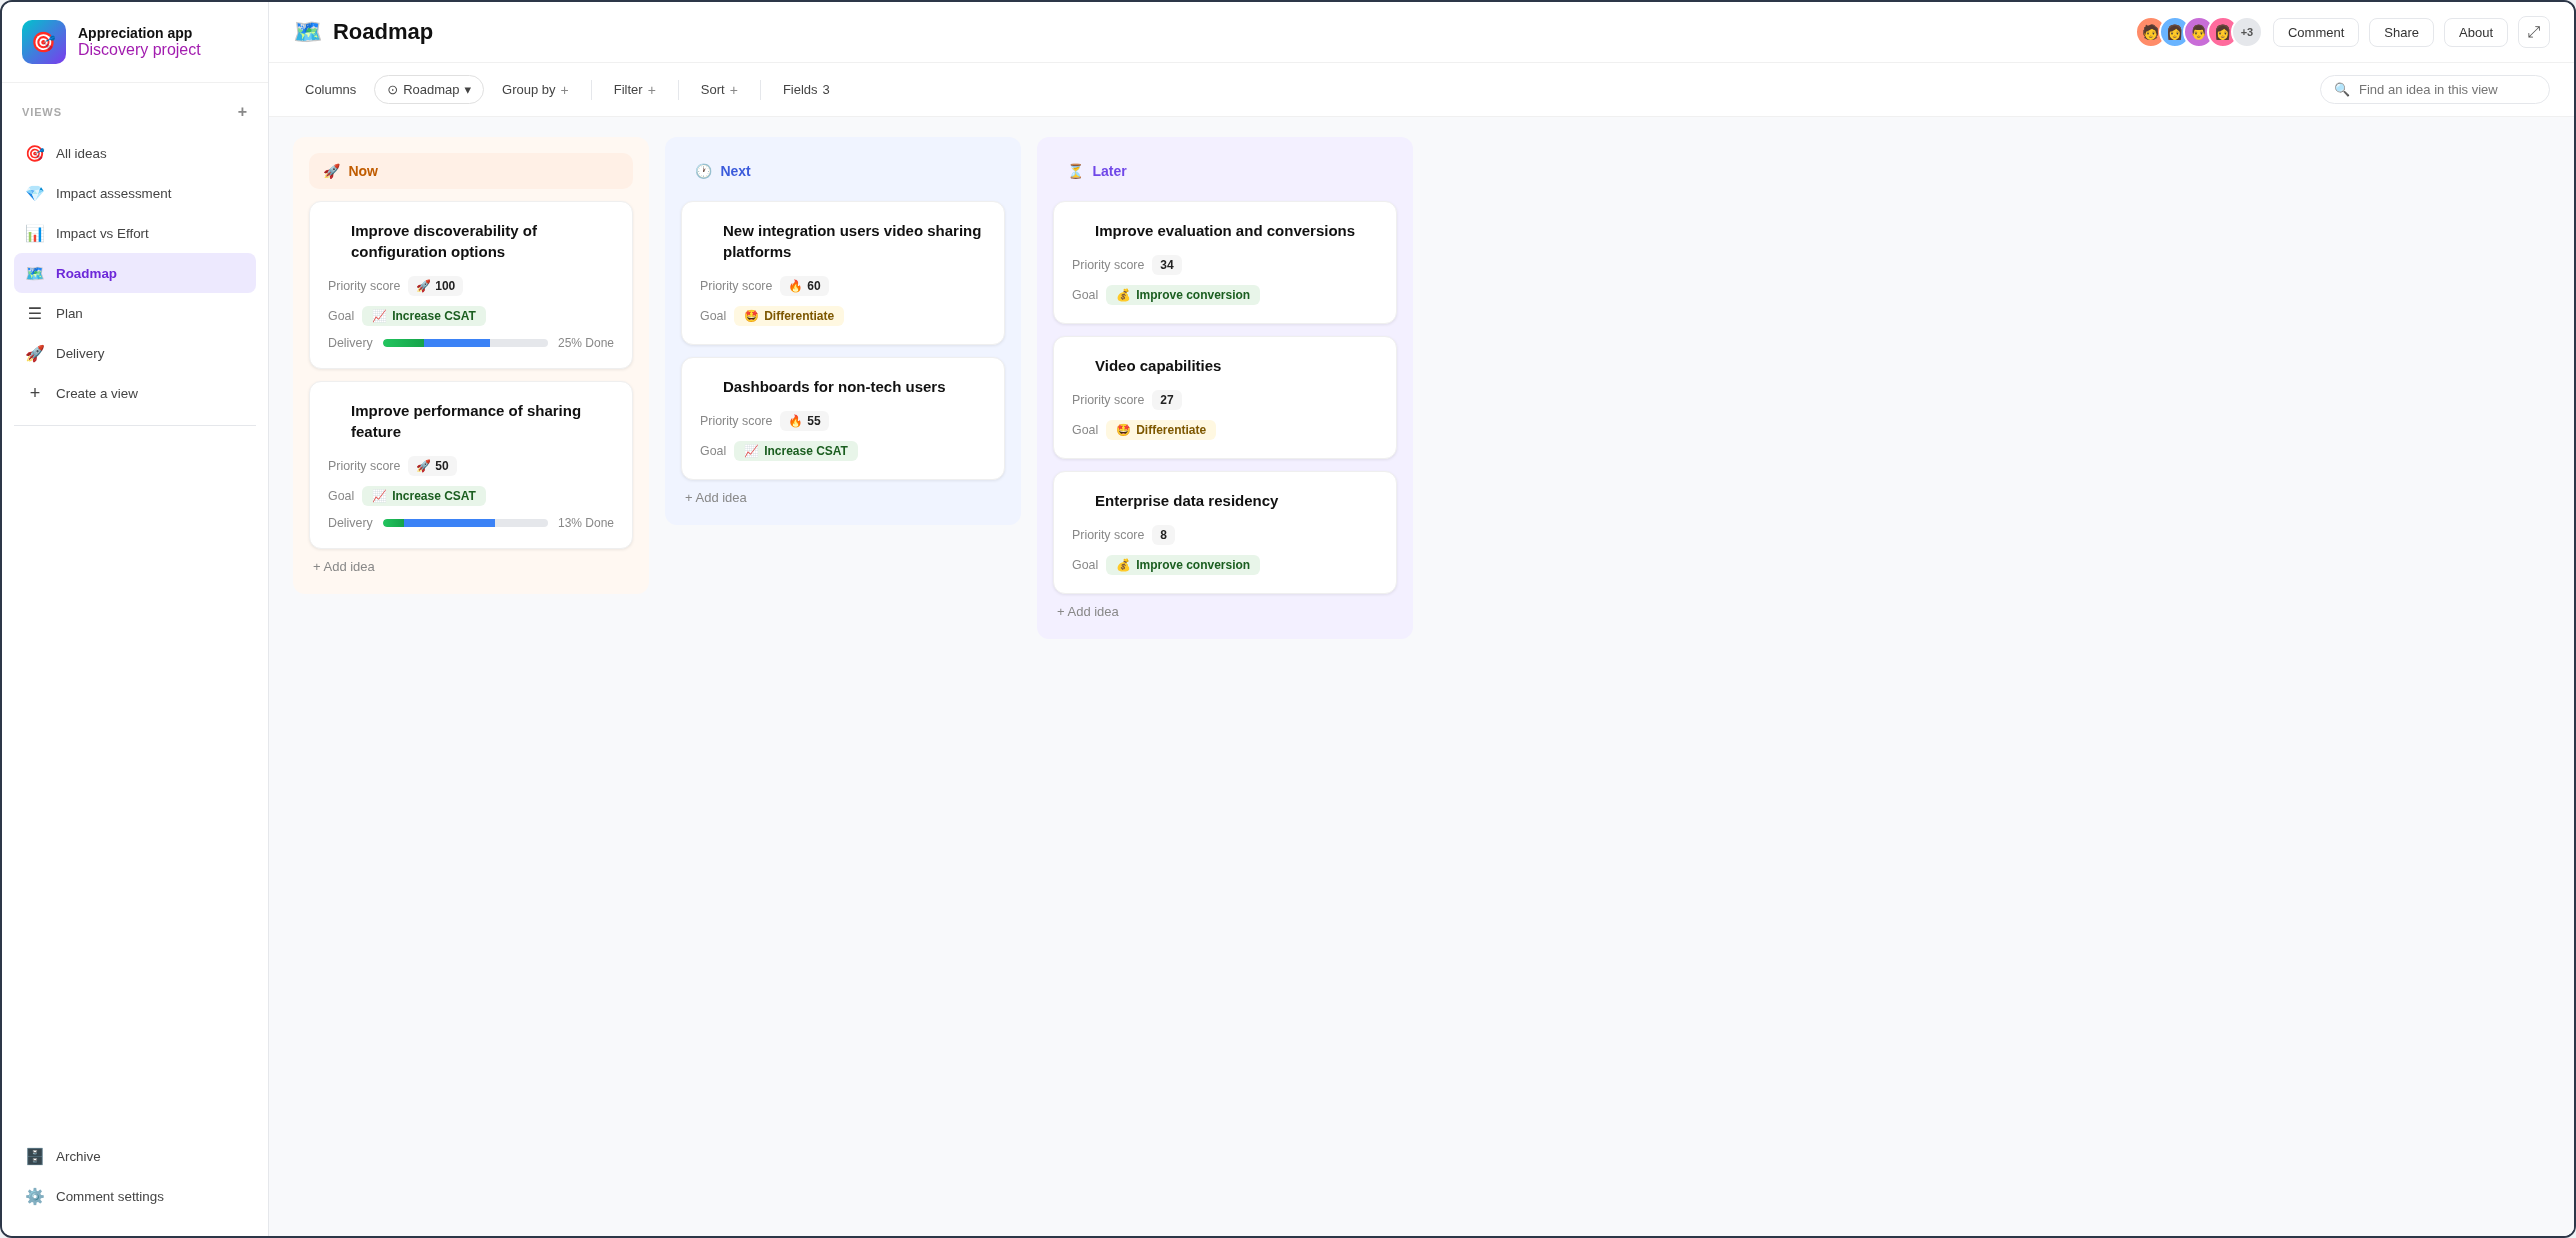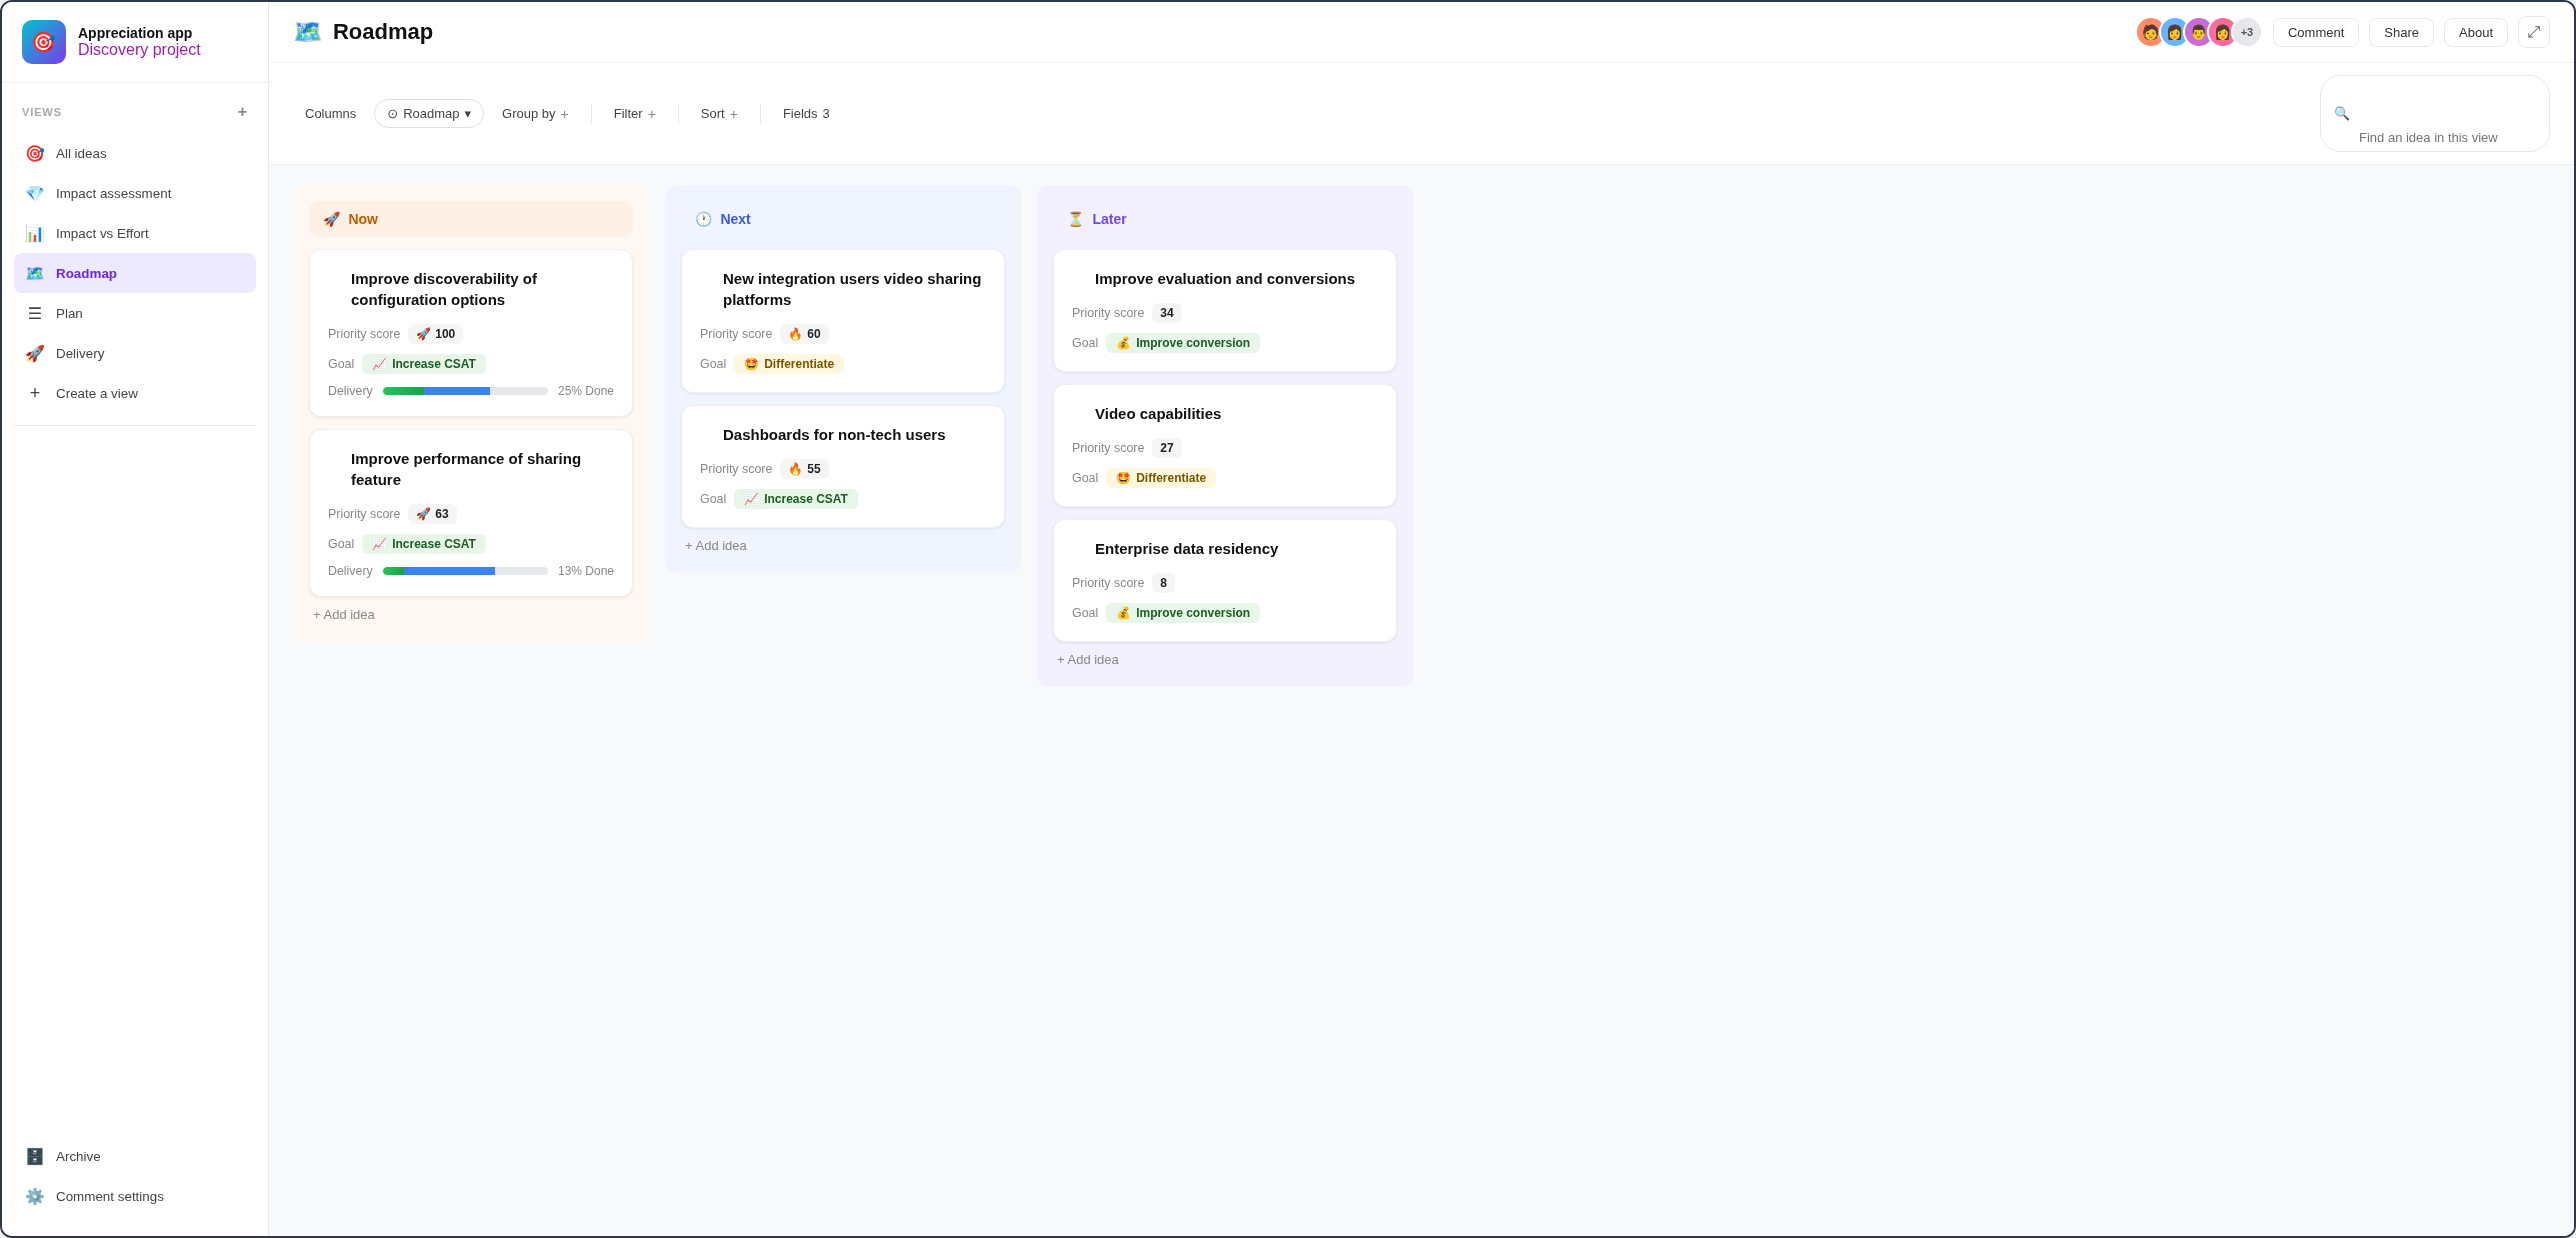--- a/index.html
+++ b/index.html
@@ -186,21 +186,21 @@
         <span>Sort</span>
         <span style="color:#888;font-size:14px;">+</span>
       </div>
       <div class="toolbar-divider"></div>
       <div class="toolbar-item">
         <span>Fields</span>
         <span>3</span>
       </div>
       <div class="toolbar-search">
         <span>🔍</span>
-        <input type="text" style="border: none; outline: none; font-size: 13px; color: #a16207; background: transparent; width: 100%; margin-top: 48px;" placeholder="Find an idea in this view">
+        <input type="text" style="border: none; outline: none; font-size: 13px; color: #a16207; background: transparent; width: 100%;" placeholder="Find an idea in this view">
       </div>
     </div>
 
     <div class="board">
 
       <div class="column">
         <div class="col-now-bg">
           <div class="column-header col-now">
             <span>🚀</span>
             <span>Now</span>
@@ -232,21 +232,21 @@
                 <span class="progress-text">25% Done</span>
               </div>
             </div>
 
             <div class="card">
               <div class="card-title">Improve performance of sharing feature</div>
               <div class="card-row">
                 <span>Priority score</span>
                 <span class="score-badge">
                   <span>🚀</span>
-                  <span>63</span>
+                  <span>50</span>
                 </span>
               </div>
               <div class="card-row">
                 <span>Goal</span>
                 <span class="goal-badge goal-increase-csat">
                   <span>📈</span>
                   <span>Increase CSAT</span>
                 </span>
               </div>
               <div class="card-row delivery-row">

